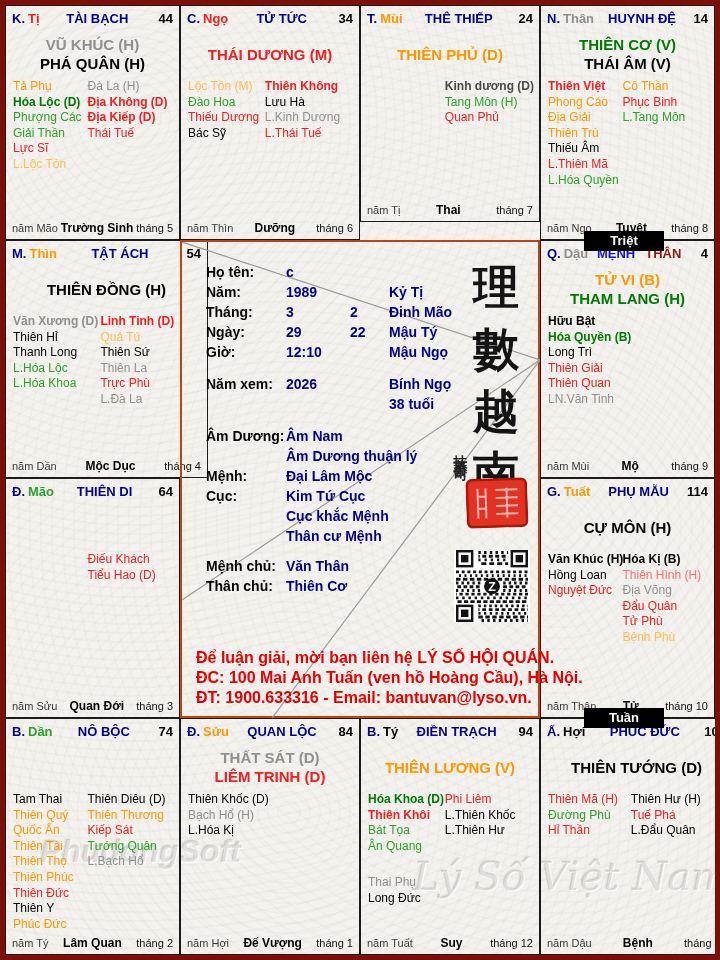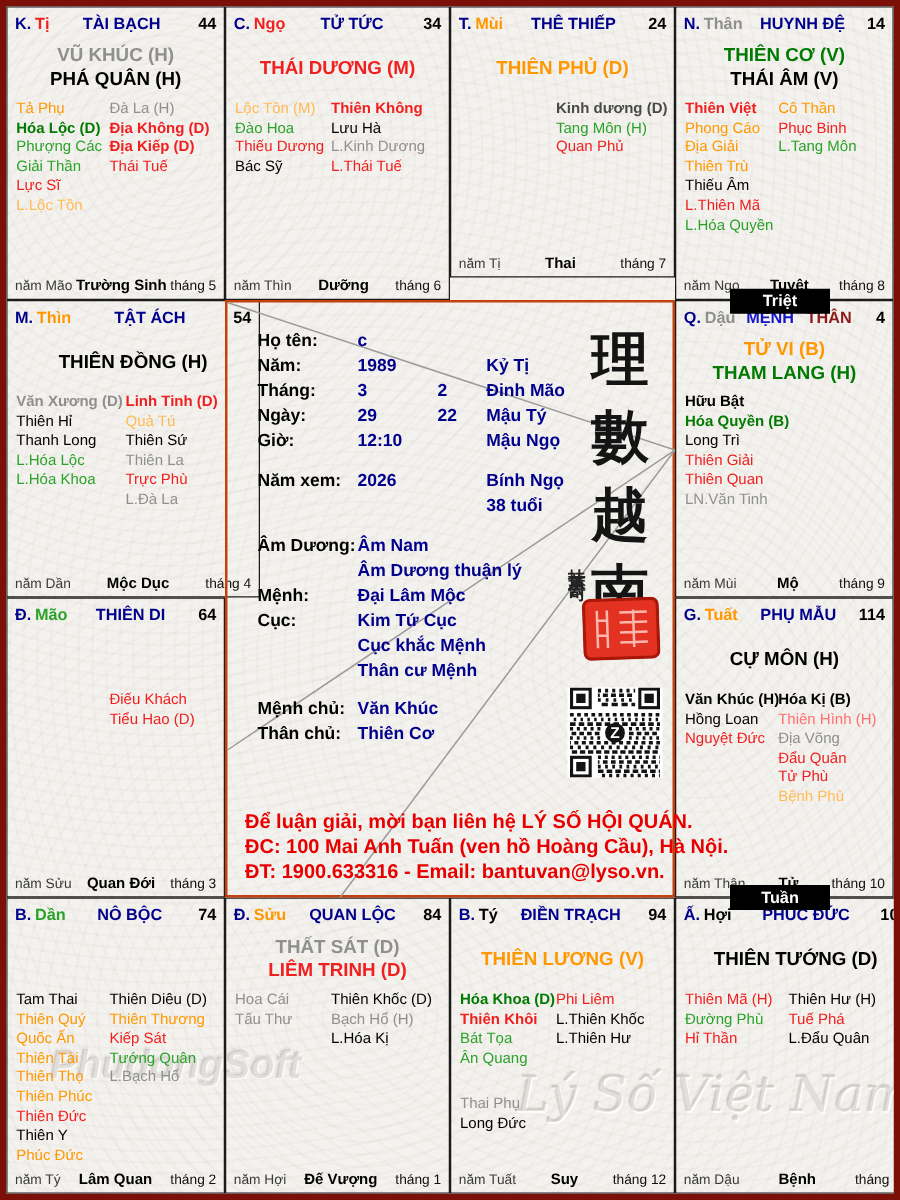--- a/index.html
+++ b/index.html
@@ -344,24 +344,20 @@
     <div class="ph">
       <span class="canchi"><b class="can">Đ.</b><b class="chi" style="color: rgb(255, 152, 0);">Sửu</b></span>
       <span class="pname"><b>QUAN LỘC</b></span>
       <b class="pnum">84</b>
     </div>
     <div class="mains">
         <div class="star" style="color: rgb(143, 143, 143); font-weight: bold;">THẤT SÁT (D)</div>
         <div class="star" style="color: rgb(240, 32, 32); font-weight: bold;">LIÊM TRINH (D)</div>
       </div>
     <div class="subs">
-      <div class="colL">
-          <div class="star" style="color: rgb(143, 143, 143);">Hoa Cái</div>
-          <div class="star" style="color: rgb(143, 143, 143);">Tấu Thư</div>
-        </div>
       <div class="colR">
           <div class="star" style="color: rgb(0, 0, 0);">Thiên Khốc (D)</div>
           <div class="star" style="color: rgb(143, 143, 143);">Bạch Hổ (H)</div>
           <div class="star" style="color: rgb(0, 0, 0);">L.Hóa Kị</div>
         </div>
     </div>
     <div class="pfoot">
       <span class="nam">năm Hợi</span>
       <b class="stage">Đế Vượng</b>
       <span class="thang">tháng 1</span>
@@ -485,21 +481,21 @@
           <span class="val">Kim Tứ Cục</span>
         </div>
         <div class="crow" style="top: 266px;">
           <span class="val">Cục khắc Mệnh</span>
         </div>
         <div class="crow" style="top: 286px;">
           <span class="val">Thân cư Mệnh</span>
         </div>
         <div class="crow" style="top: 316px;">
           <span class="lbl">Mệnh chủ:</span>
-          <span class="val">Văn Khúc</span>
+          <span class="val">Văn Thân</span>
         </div>
         <div class="crow" style="top: 336px;">
           <span class="lbl">Thân chủ:</span>
           <span class="val">Thiên Cơ</span>
         </div>
       </div>
 
     <div class="callig">
       <span class="cchar">理</span>
       <span class="cchar">數</span>

